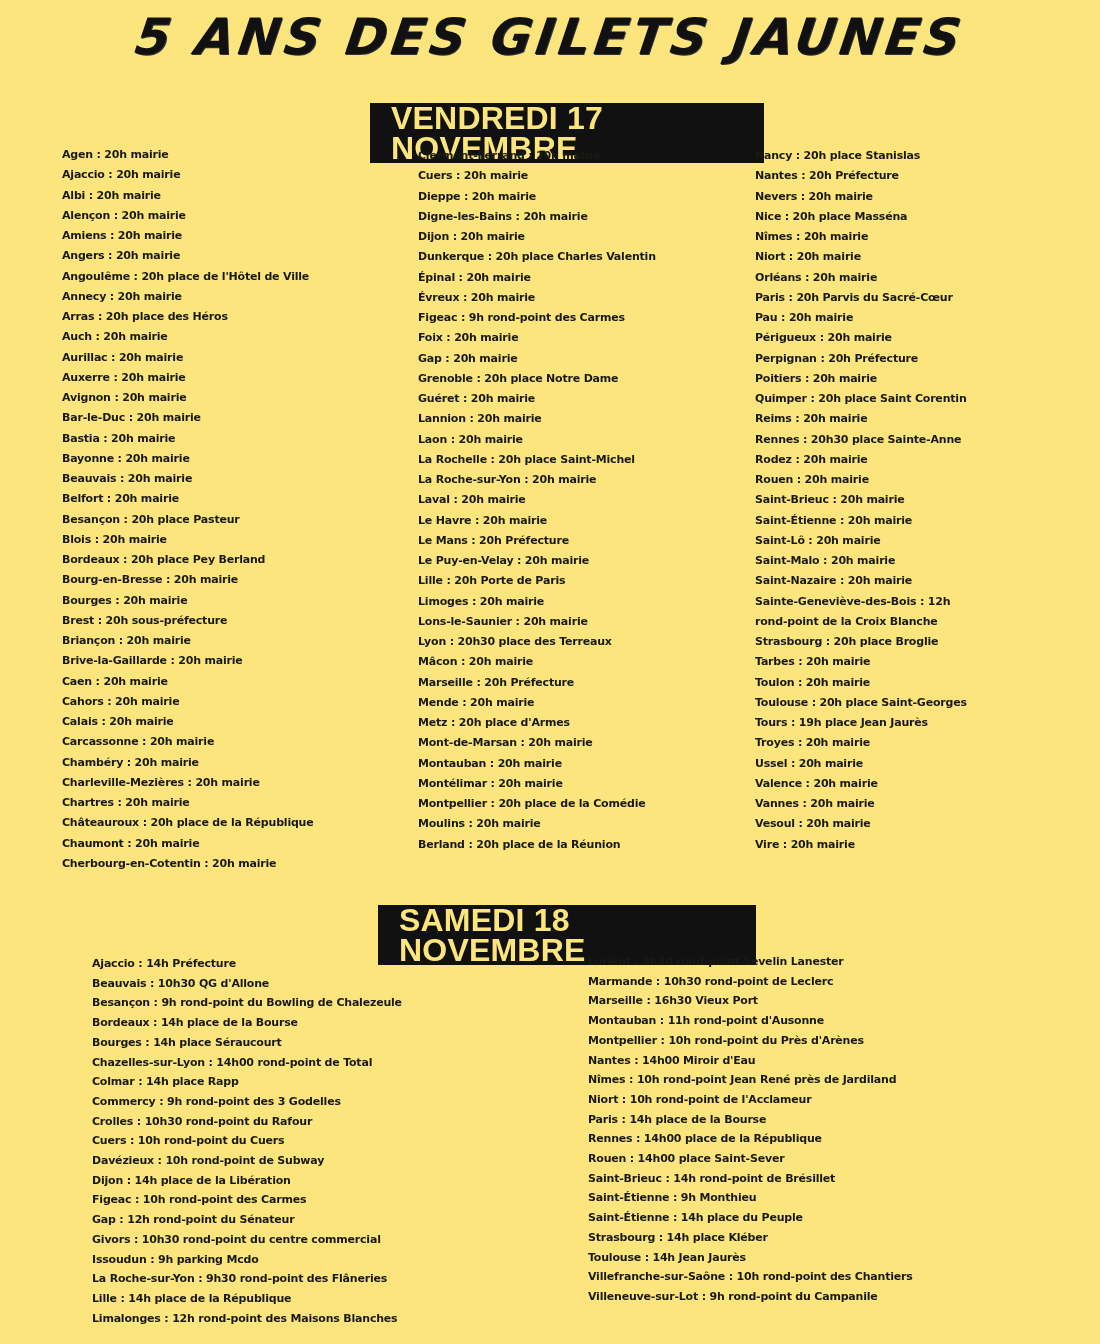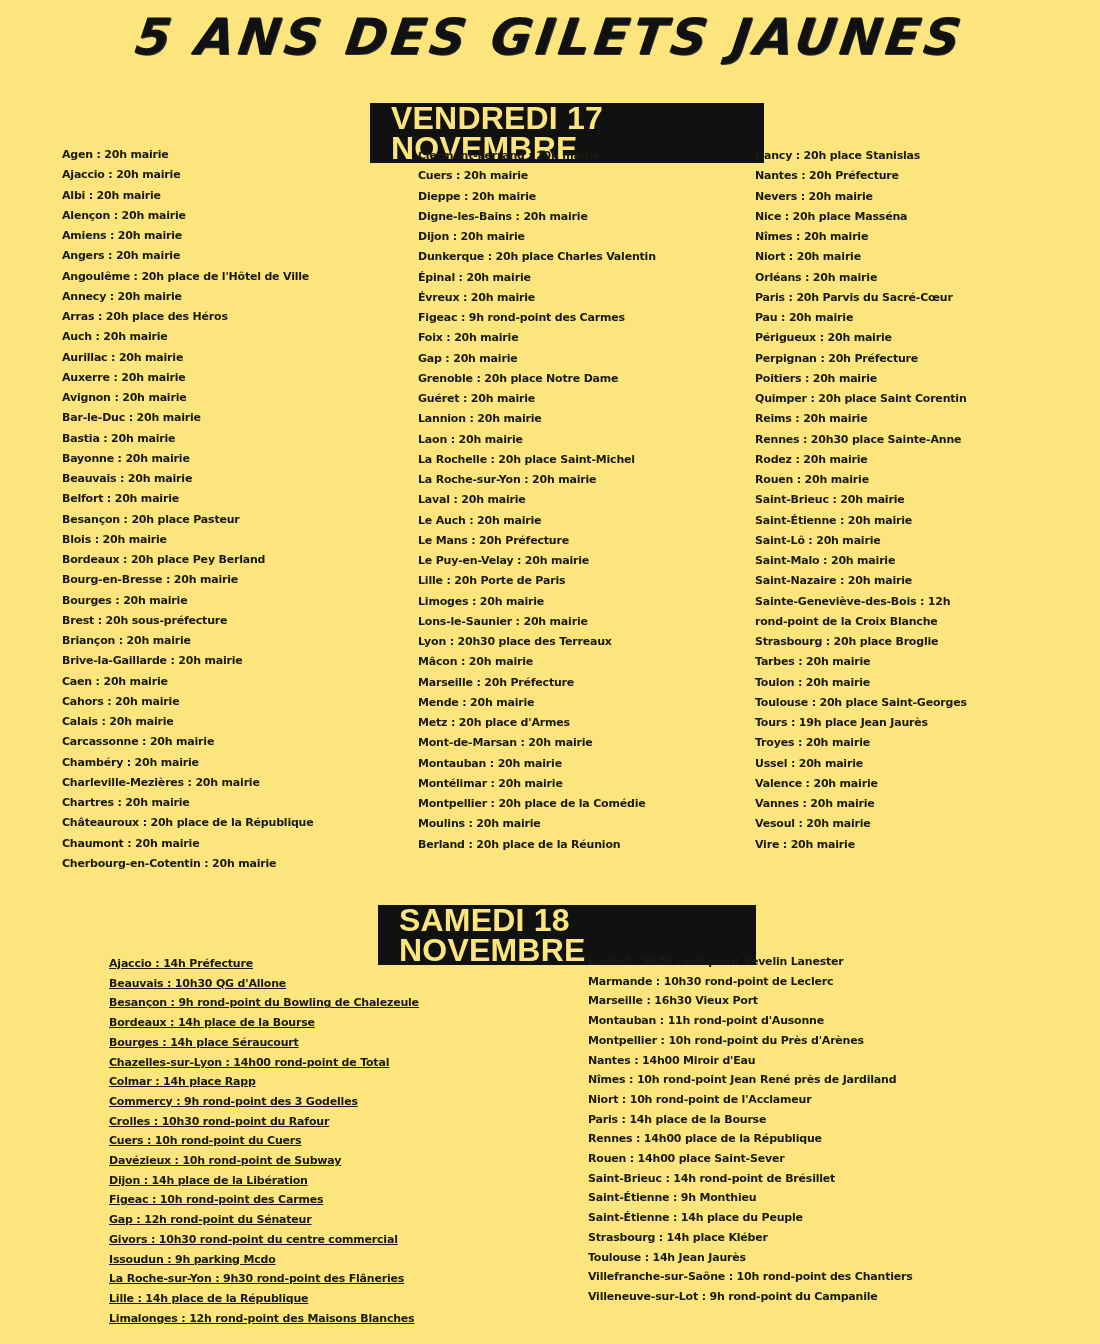--- a/index.html
+++ b/index.html
@@ -29,21 +29,21 @@
   .banner.sat { left: 378px; top: 905px; width: 336px; }
   .col {
     position: absolute; margin: 0; padding: 0; list-style: none;
     font-weight: bold; font-size: 11px; line-height: 20.25px;
     white-space: nowrap; letter-spacing: -0.2px;
   }
   .col li { margin: 0; padding: 0; }
   .fri1 { left: 62px; top: 145px; }
   .fri2 { left: 418px; top: 146px; }
   .fri3 { left: 755px; top: 146px; }
-  .sat1 { left: 109px; top: 954px; line-height: 19.7px; text-decoration: underline; }
+  .sat1 { left: 92px; top: 954px; line-height: 19.7px; }
   .sat2 { left: 588px; top: 952px; line-height: 19.7px; }
 </style>
 </head>
 <body>
 
 <div class="title">5 ANS DES GILETS JAUNES</div>
 
 <div class="banner fri">VENDREDI 17 NOVEMBRE</div>
 <ul class="col fri1">
     <li>Agen : 20h mairie</li>
@@ -95,21 +95,21 @@
     <li>Figeac : 9h rond-point des Carmes</li>
     <li>Foix : 20h mairie</li>
     <li>Gap : 20h mairie</li>
     <li>Grenoble : 20h place Notre Dame</li>
     <li>Guéret : 20h mairie</li>
     <li>Lannion : 20h mairie</li>
     <li>Laon : 20h mairie</li>
     <li>La Rochelle : 20h place Saint-Michel</li>
     <li>La Roche-sur-Yon : 20h mairie</li>
     <li>Laval : 20h mairie</li>
-    <li>Le Auch : 20h mairie</li>
+    <li>Le Havre : 20h mairie</li>
     <li>Le Mans : 20h Préfecture</li>
     <li>Le Puy-en-Velay : 20h mairie</li>
     <li>Lille : 20h Porte de Paris</li>
     <li>Limoges : 20h mairie</li>
     <li>Lons-le-Saunier : 20h mairie</li>
     <li>Lyon : 20h30 place des Terreaux</li>
     <li>Mâcon : 20h mairie</li>
     <li>Marseille : 20h Préfecture</li>
     <li>Mende : 20h mairie</li>
     <li>Metz : 20h place d'Armes</li>

